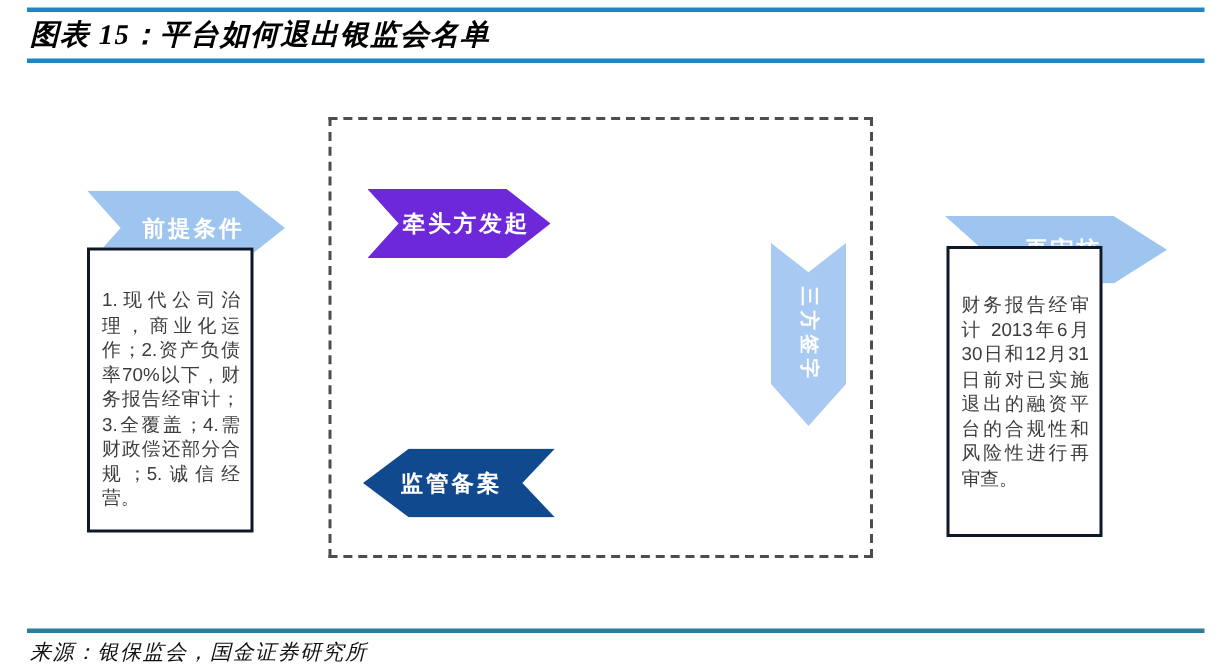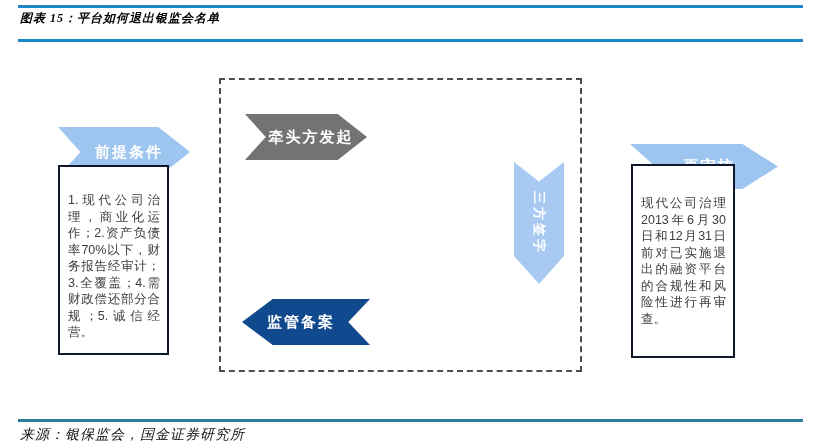--- a/index.html
+++ b/index.html
@@ -16,21 +16,21 @@
   }
   .rule { position: absolute; height: 3px; }
   .rule-top-1 { left: 18px; top: 5px;  width: 785px; background: #1b87c8; }
   .rule-top-2 { left: 18px; top: 39px; width: 785px; background: #1b87c8; }
   .rule-bottom{ left: 18px; top: 419px; width: 785px; background: #2d7e9c; }
 
   .figure-title {
     position: absolute;
     left: 20px; top: 10px;
     font-family: "Liberation Serif", "DejaVu Serif", serif;
-    font-size: 12px;
+    font-size: 19px;
     font-weight: bold;
     font-style: italic;
     color: #000000;
     letter-spacing: 1px;
     white-space: nowrap;
   }
   .source-note {
     position: absolute;
     left: 20px; top: 426px;
     font-family: "Liberation Serif", "DejaVu Serif", serif;
@@ -52,21 +52,21 @@
     font-weight: bold;
     font-size: 15px;
     letter-spacing: 2px;
     white-space: nowrap;
   }
   .chev-right { clip-path: polygon(0% 0%, 76% 0%, 100% 50%, 76% 100%, 0% 100%, 17% 50%); padding-left: 10px; }
   .chev-left  { clip-path: polygon(100% 0%, 24% 0%, 0% 50%, 24% 100%, 100% 100%, 83% 50%); padding-right: 10px; align-items: center; }
   .chev-down  { clip-path: polygon(0% 0%, 50% 16%, 100% 0%, 100% 77%, 50% 100%, 0% 77%); }
 
   .lightblue { background: #9ec5f0; margin-top: 32px; }
-  .medblue   { background: #737373; }
+  .medblue   { background: #6d28d9; margin-top: 12px; }
   .darkblue  { background: #11498e; }
   .vlight    { background: #a8caf2; }
 
   .pennant-left  { left: 58px;  top: 95px; width: 132px; height: 50px; }
   .pennant-right { left: 630px; top: 112px; width: 148px; height: 45px; }
 
   .step1 { left: 245px; top: 114px; width: 122px; height: 46px; }
   .step2 { left: 386px; top: 114px; width: 126px; height: 46px; }
   .step3 { left: 514px; top: 162px; width: 50px;  height: 122px; }
   .step4 { left: 393px; top: 299px; width: 128px; height: 46px; }
@@ -126,18 +126,18 @@
   </div>
 
 
   <div class="chev chev-left darkblue step5">
     <span>监管备案</span>
   </div>
 
   <div class="chev chev-right lightblue pennant-right">
     <span>再审核</span>
   </div>
-  <div class="note-box note-right">现代公司治理 2013年6月30日和12月31日前对已实施退出的融资平台的合规性和风险性进行再审查。</div>
+  <div class="note-box note-right">财务报告经审计 2013年6月30日和12月31日前对已实施退出的融资平台的合规性和风险性进行再审查。</div>
 
   <div class="rule rule-bottom"></div>
   <div class="source-note">来源：银保监会，国金证券研究所</div>
 
 </div>
 
 </body></html>

